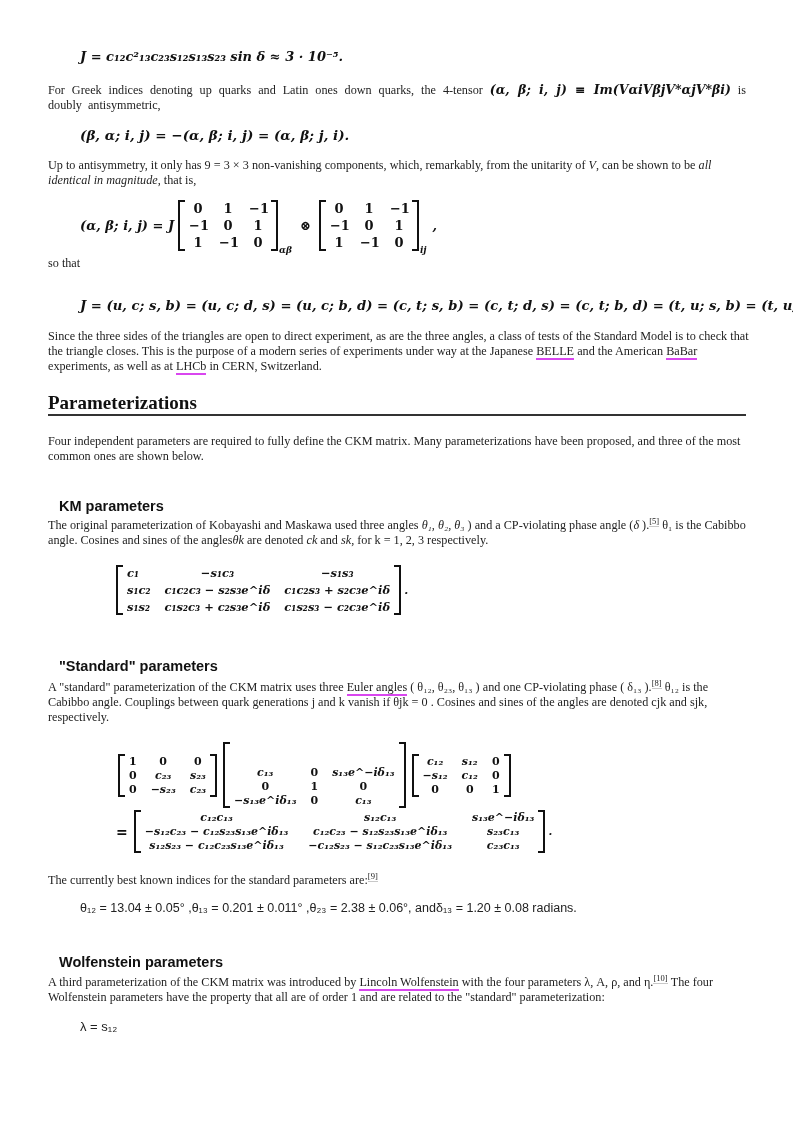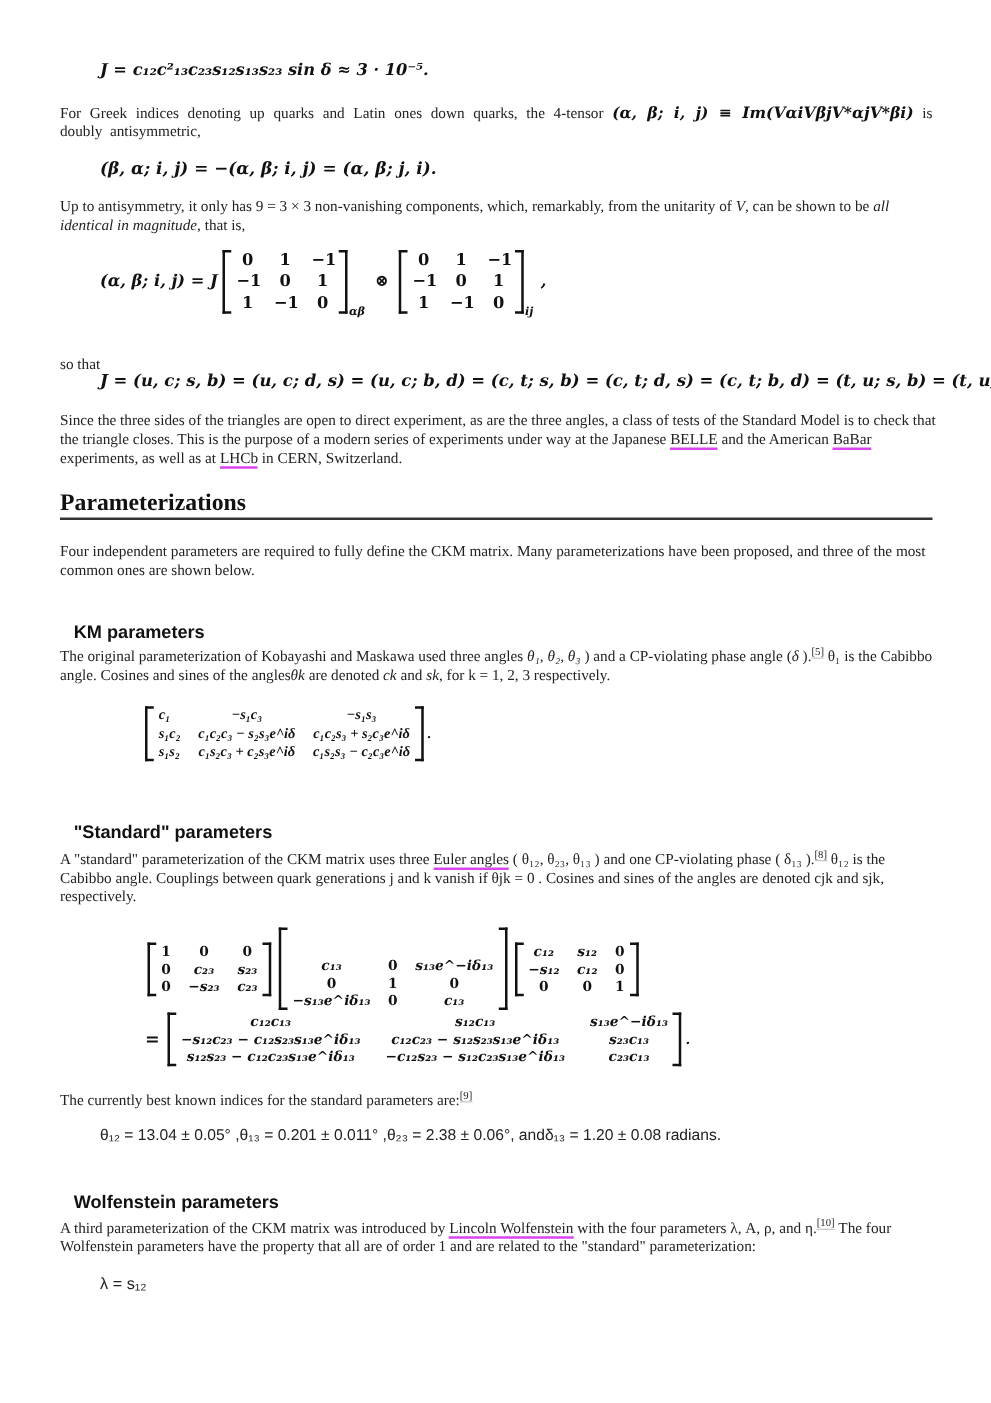--- a/index.html
+++ b/index.html
@@ -80,40 +80,40 @@
         <span>1</span>
           <span>−1</span>
           <span>0</span>
       </span>
       <span class="br r"></span>
       <span class="msub">ij</span>
     </span>
     <span style="margin-left:6px;">,</span>
   </div>
 
-  <p class="blk" style="top:284px;">so that</p>
+  <p class="blk" style="top:256px;">so that</p>
 
   <div class="eq math" style="left:32px; top:298px; font-size:13.2px;">J = (u, c; s, b) = (u, c; d, s) = (u, c; b, d) = (c, t; s, b) = (c, t; d, s) = (c, t; b, d) = (t, u; s, b) = (t, u; b, d) = (t, u; d, s).</div>
 
   <p class="blk" style="top:329px; width:706px;">
     <span>Since the three sides of the triangles are open to direct experiment, as are the three angles, a class of tests of the Standard Model is to check that the triangle closes. This is the purpose of a modern series of experiments under way at the Japanese </span><a class="lnk">BELLE</a><span> and the American </span><a class="lnk">BaBar</a><span> experiments, as well as at </span><a class="lnk">LHCb</a><span> in CERN, Switzerland.</span>
   </p>
 
   <h2 style="top:392px; left:0;">Parameterizations</h2>
   <div class="rule" style="top:414px; left:0; width:698px;"></div>
 
   <p class="blk" style="top:434px; width:704px;">Four independent parameters are required to fully define the CKM matrix. Many parameterizations have been proposed, and three of the most common ones are shown below.</p>
 
   <h3 style="top:487px; left:0;">KM parameters</h3>
 
   <p class="blk" style="top:518px; width:700px;">
     <span>The original parameterization of Kobayashi and Maskawa used three angles </span><span class="it">θ₁, θ₂, θ₃</span><span> ) and a CP-violating phase angle (</span><span class="it">δ</span><span> ).</span><sup class="ref"><a>[5]</a></sup><span> θ₁ is the Cabibbo angle. Cosines and sines of the angles</span><span class="it">θk</span><span> are denoted </span><span class="it">ck</span><span> and </span><span class="it">sk</span><span>, for k = 1, 2, 3 respectively.</span>
   </p>
 
-  <div class="eq math" style="left:68px; top:565px; font-size:11.5px; display:flex; align-items:center;font-family:Liberation Serif, serif;">
+  <div class="eq math" style="left:68px; top:565px; font-size:11.5px; display:flex; align-items:center;">
     <span class="mat">
       <span class="br l"></span>
       <span class="mgrid" style="grid-template-columns:auto auto auto; column-gap:14px; row-gap:3px;">
         <span style="text-align:left">c₁</span>
           <span>−s₁c₃</span>
           <span>−s₁s₃</span>
         <span style="text-align:left">s₁c₂</span>
           <span>c₁c₂c₃ − s₂s₃e^iδ</span>
           <span>c₁c₂s₃ + s₂c₃e^iδ</span>
         <span style="text-align:left">s₁s₂</span>

